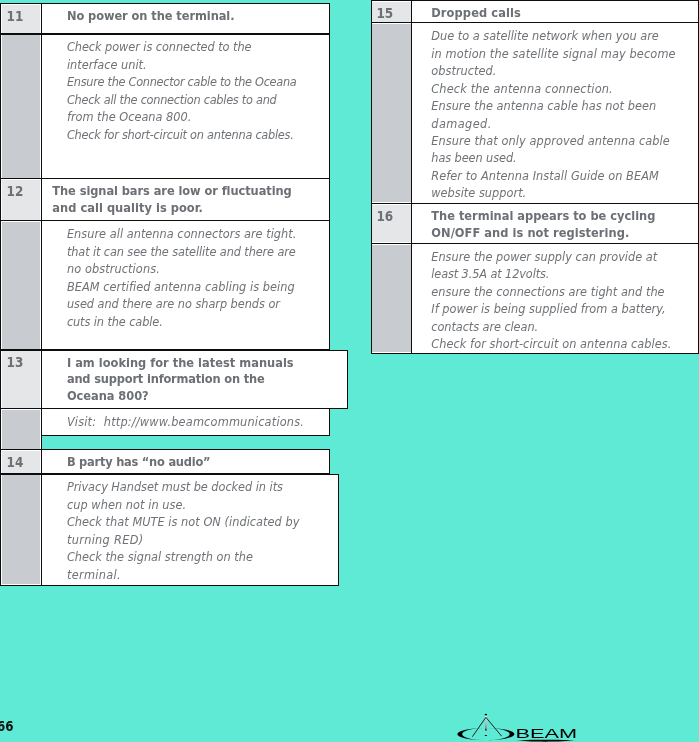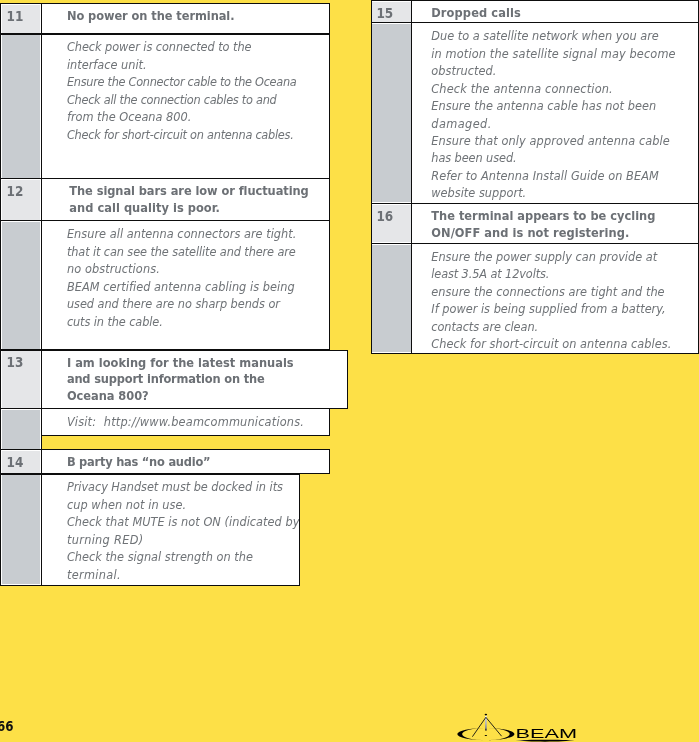--- a/index.html
+++ b/index.html
@@ -1,19 +1,19 @@
 <!DOCTYPE html>
 <html><head>
 <meta charset="utf-8">
 <title>Oceana 800 Troubleshooting</title>
 <style>
   html,body{margin:0;padding:0;}
   body{width:699px;height:742px;background:#ffffff;overflow:hidden;
        font-family:"DejaVu Sans",sans-serif;-webkit-font-smoothing:antialiased;}
-  .page{position:relative;width:699px;height:742px;background:#fde047;}
+  .page{position:relative;width:699px;height:742px;background:#5eead4;}
   .cell{position:absolute;box-sizing:border-box;border:1.0px solid #0d0d0d;overflow:hidden;}
   .numcell{background:#ffffff;}
   .numfill{position:absolute;left:0.9px;top:0.9px;right:0.9px;bottom:0.9px;background:#e5e6e8;}
   .numcell.ans .numfill{background:#c8ccd0;}
   .txtcell{background:#ffffff;}
   .numtxt{position:absolute;font-stretch:condensed;font-weight:bold;font-size:13.4px;
           color:#6c7075;line-height:1;white-space:pre;}
   .qblock{position:absolute;font-stretch:condensed;font-weight:bold;font-size:12.7px;
           color:#6c7075;line-height:16.8px;}
   .ablock{position:absolute;font-stretch:condensed;font-style:italic;font-size:12.6px;
@@ -54,21 +54,21 @@
       <span style="letter-spacing:-0.260px">Check for short-circuit on antenna cables.</span>
     </div>
   </div>
   </div>
   <div class="tablerow">
   <div class="cell numcell" style="left:0.00px;top:178.40px;width:42.30px;height:43.00px;">
           <span class="numfill"></span>
           <span class="numtxt" style="left:5.60px;top:5.51px;">12</span>
         </div>
   <div class="cell txtcell" style="left:41.30px;top:178.40px;width:288.40px;height:43.00px;">
-    <div class="qblock" style="left:27px;top:4.05px;">
+    <div class="qblock" style="left:10px;top:4.05px;">
       <span style="letter-spacing:-0.068px">The signal bars are low or fluctuating</span>
       <span style="letter-spacing:0.043px">and call quality is poor.</span>
     </div>
   </div>
   </div>
   <div class="tablerow">
   <div class="cell numcell ans" style="left:0.00px;top:220.40px;width:42.30px;height:130.10px;">
           <span class="numfill"></span>
         </div>
   <div class="cell txtcell" style="left:41.30px;top:220.40px;width:288.40px;height:130.10px;">
@@ -113,21 +113,21 @@
   <div class="cell txtcell" style="left:41.30px;top:449.40px;width:288.40px;height:25.10px;">
     <div class="qblock" style="left:24.60px;top:4.05px;">
       <span style="letter-spacing:-0.224px">B party has “no audio”</span>
     </div>
   </div>
   </div>
   <div class="tablerow">
   <div class="cell numcell ans" style="left:0.00px;top:473.50px;width:42.30px;height:112.00px;">
           <span class="numfill"></span>
         </div>
-  <div class="cell txtcell" style="left:41.30px;top:473.50px;width:259px;height:112.00px;">
+  <div class="cell txtcell" style="left:41.30px;top:473.50px;width:298px;height:112.00px;">
     <div class="ablock" style="left:24.60px;top:3.91px;">
       <span style="letter-spacing:-0.043px">Privacy Handset must be docked in its</span>
       <span style="letter-spacing:0.060px">cup when not in use.</span>
       <span style="letter-spacing:0.040px">Check that MUTE is not ON (indicated by</span>
       <span style="letter-spacing:0.321px">turning RED)</span>
       <span style="letter-spacing:0.011px">Check the signal strength on the</span>
       <span style="letter-spacing:0.322px">terminal.</span>
     </div>
   </div>
   </div>

